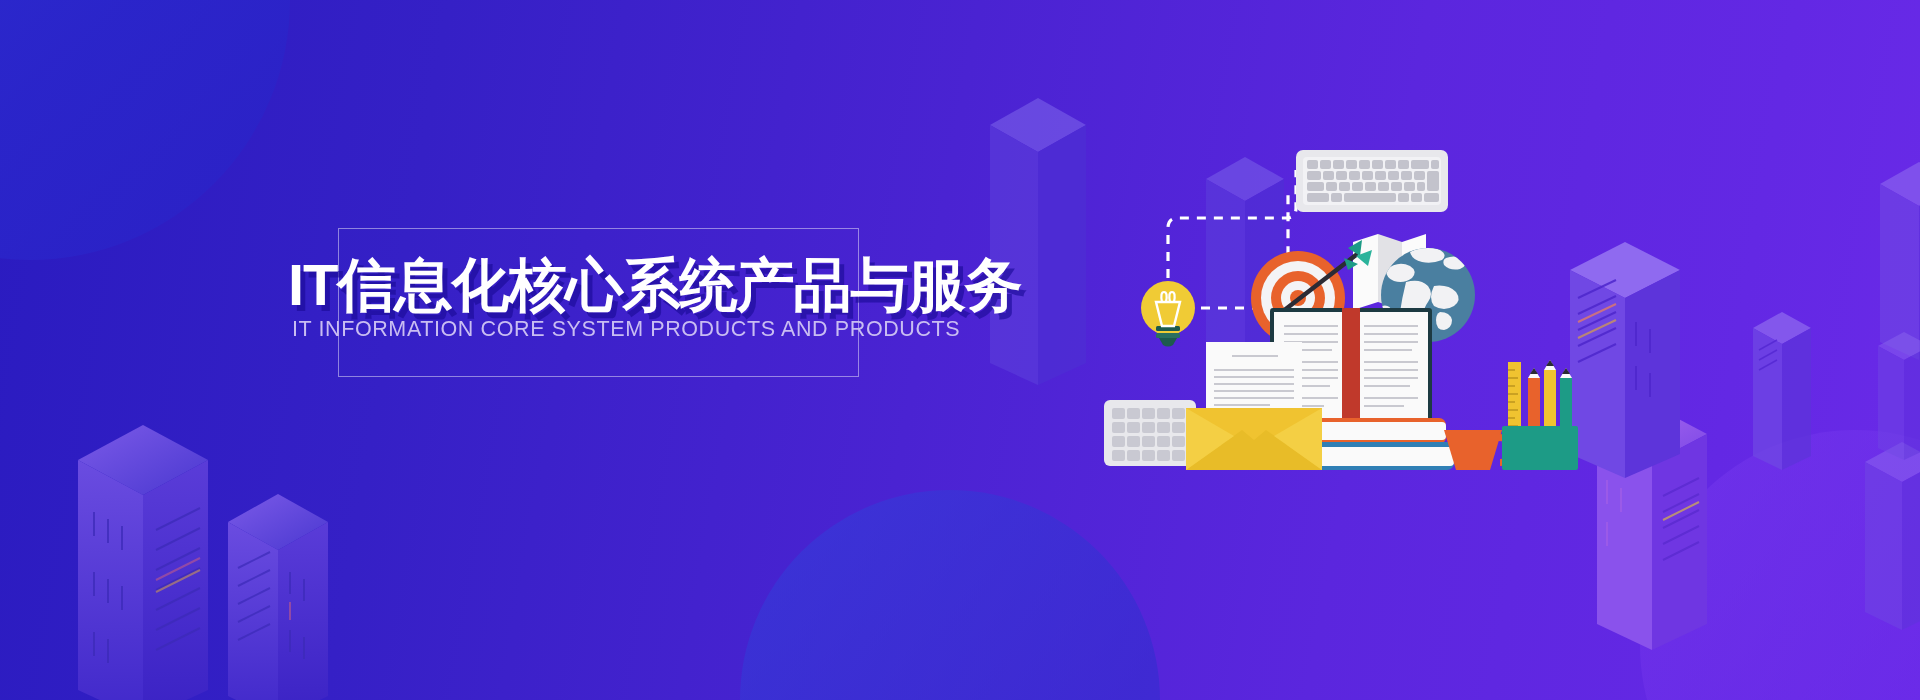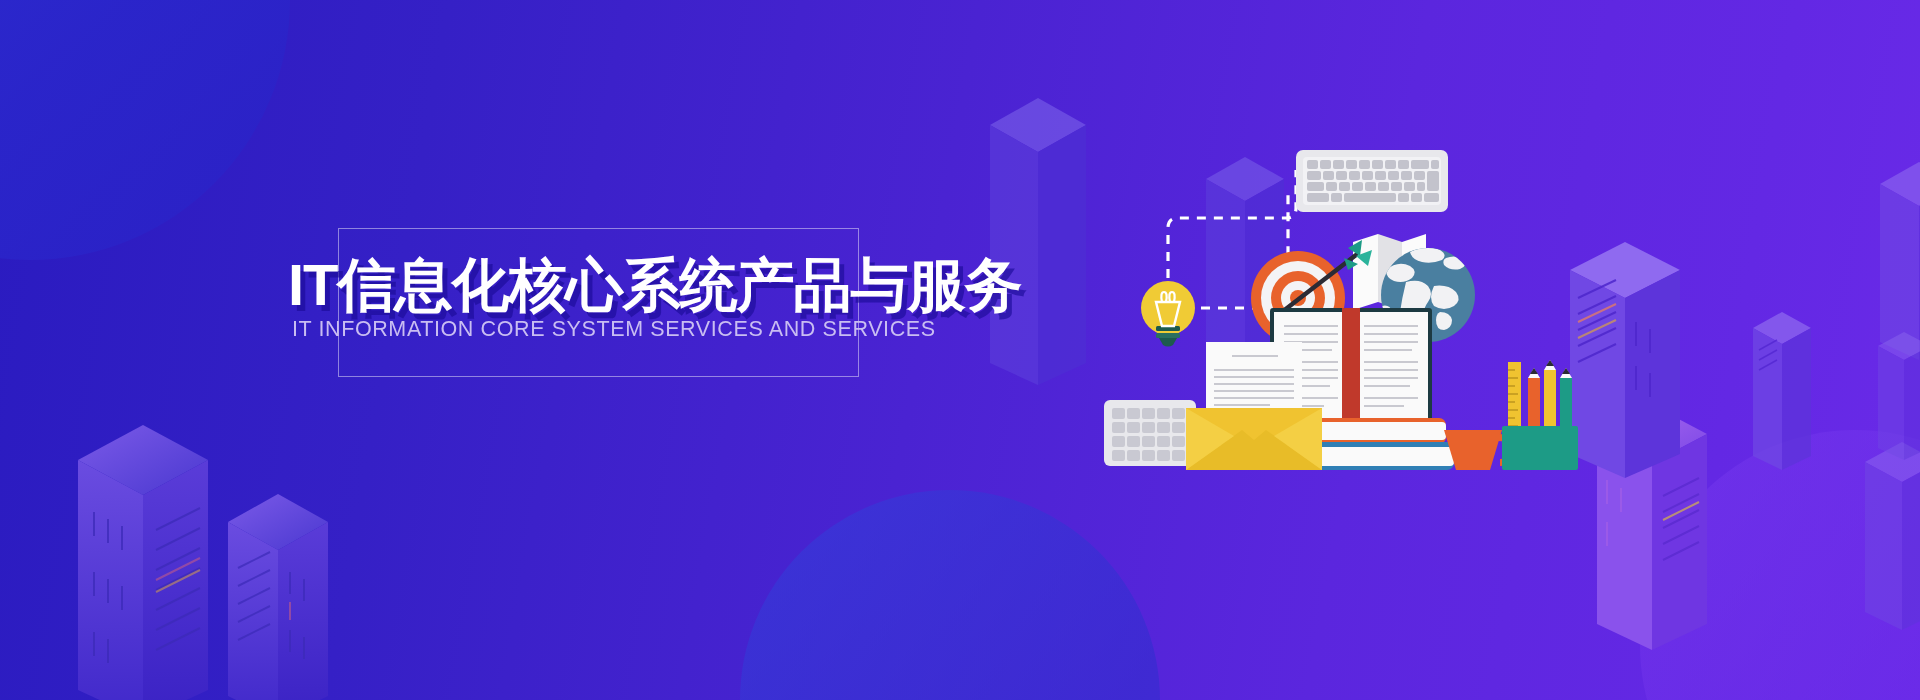--- a/index.html
+++ b/index.html
@@ -261,21 +261,21 @@
     <svg width="52" height="130" viewBox="0 0 52 130">
       <polygon points="0,16 26,2 52,16 26,30" fill="#8f6af0"></polygon>
       <polygon points="0,16 26,30 26,130 0,118" fill="#7048e4"></polygon>
       <polygon points="52,16 26,30 26,130 52,118" fill="#5d34da"></polygon>
     </svg>
   </div>
 
   <div class="text-block">
     <div class="frame"></div>
     <div class="title">IT信息化核心系统产品与服务</div>
-    <div class="subtitle">IT INFORMATION CORE SYSTEM SERVICES AND SERVICES</div>
+    <div class="subtitle">IT INFORMATION CORE SYSTEM PRODUCTS AND PRODUCTS</div>
   </div>
 
   <div class="illus">
     <svg width="420" height="340" viewBox="0 0 420 340">
       <defs>
         <clipPath id="globeClip">
             <circle cx="318" cy="165" r="47"></circle>
           </clipPath>
       </defs>
 

